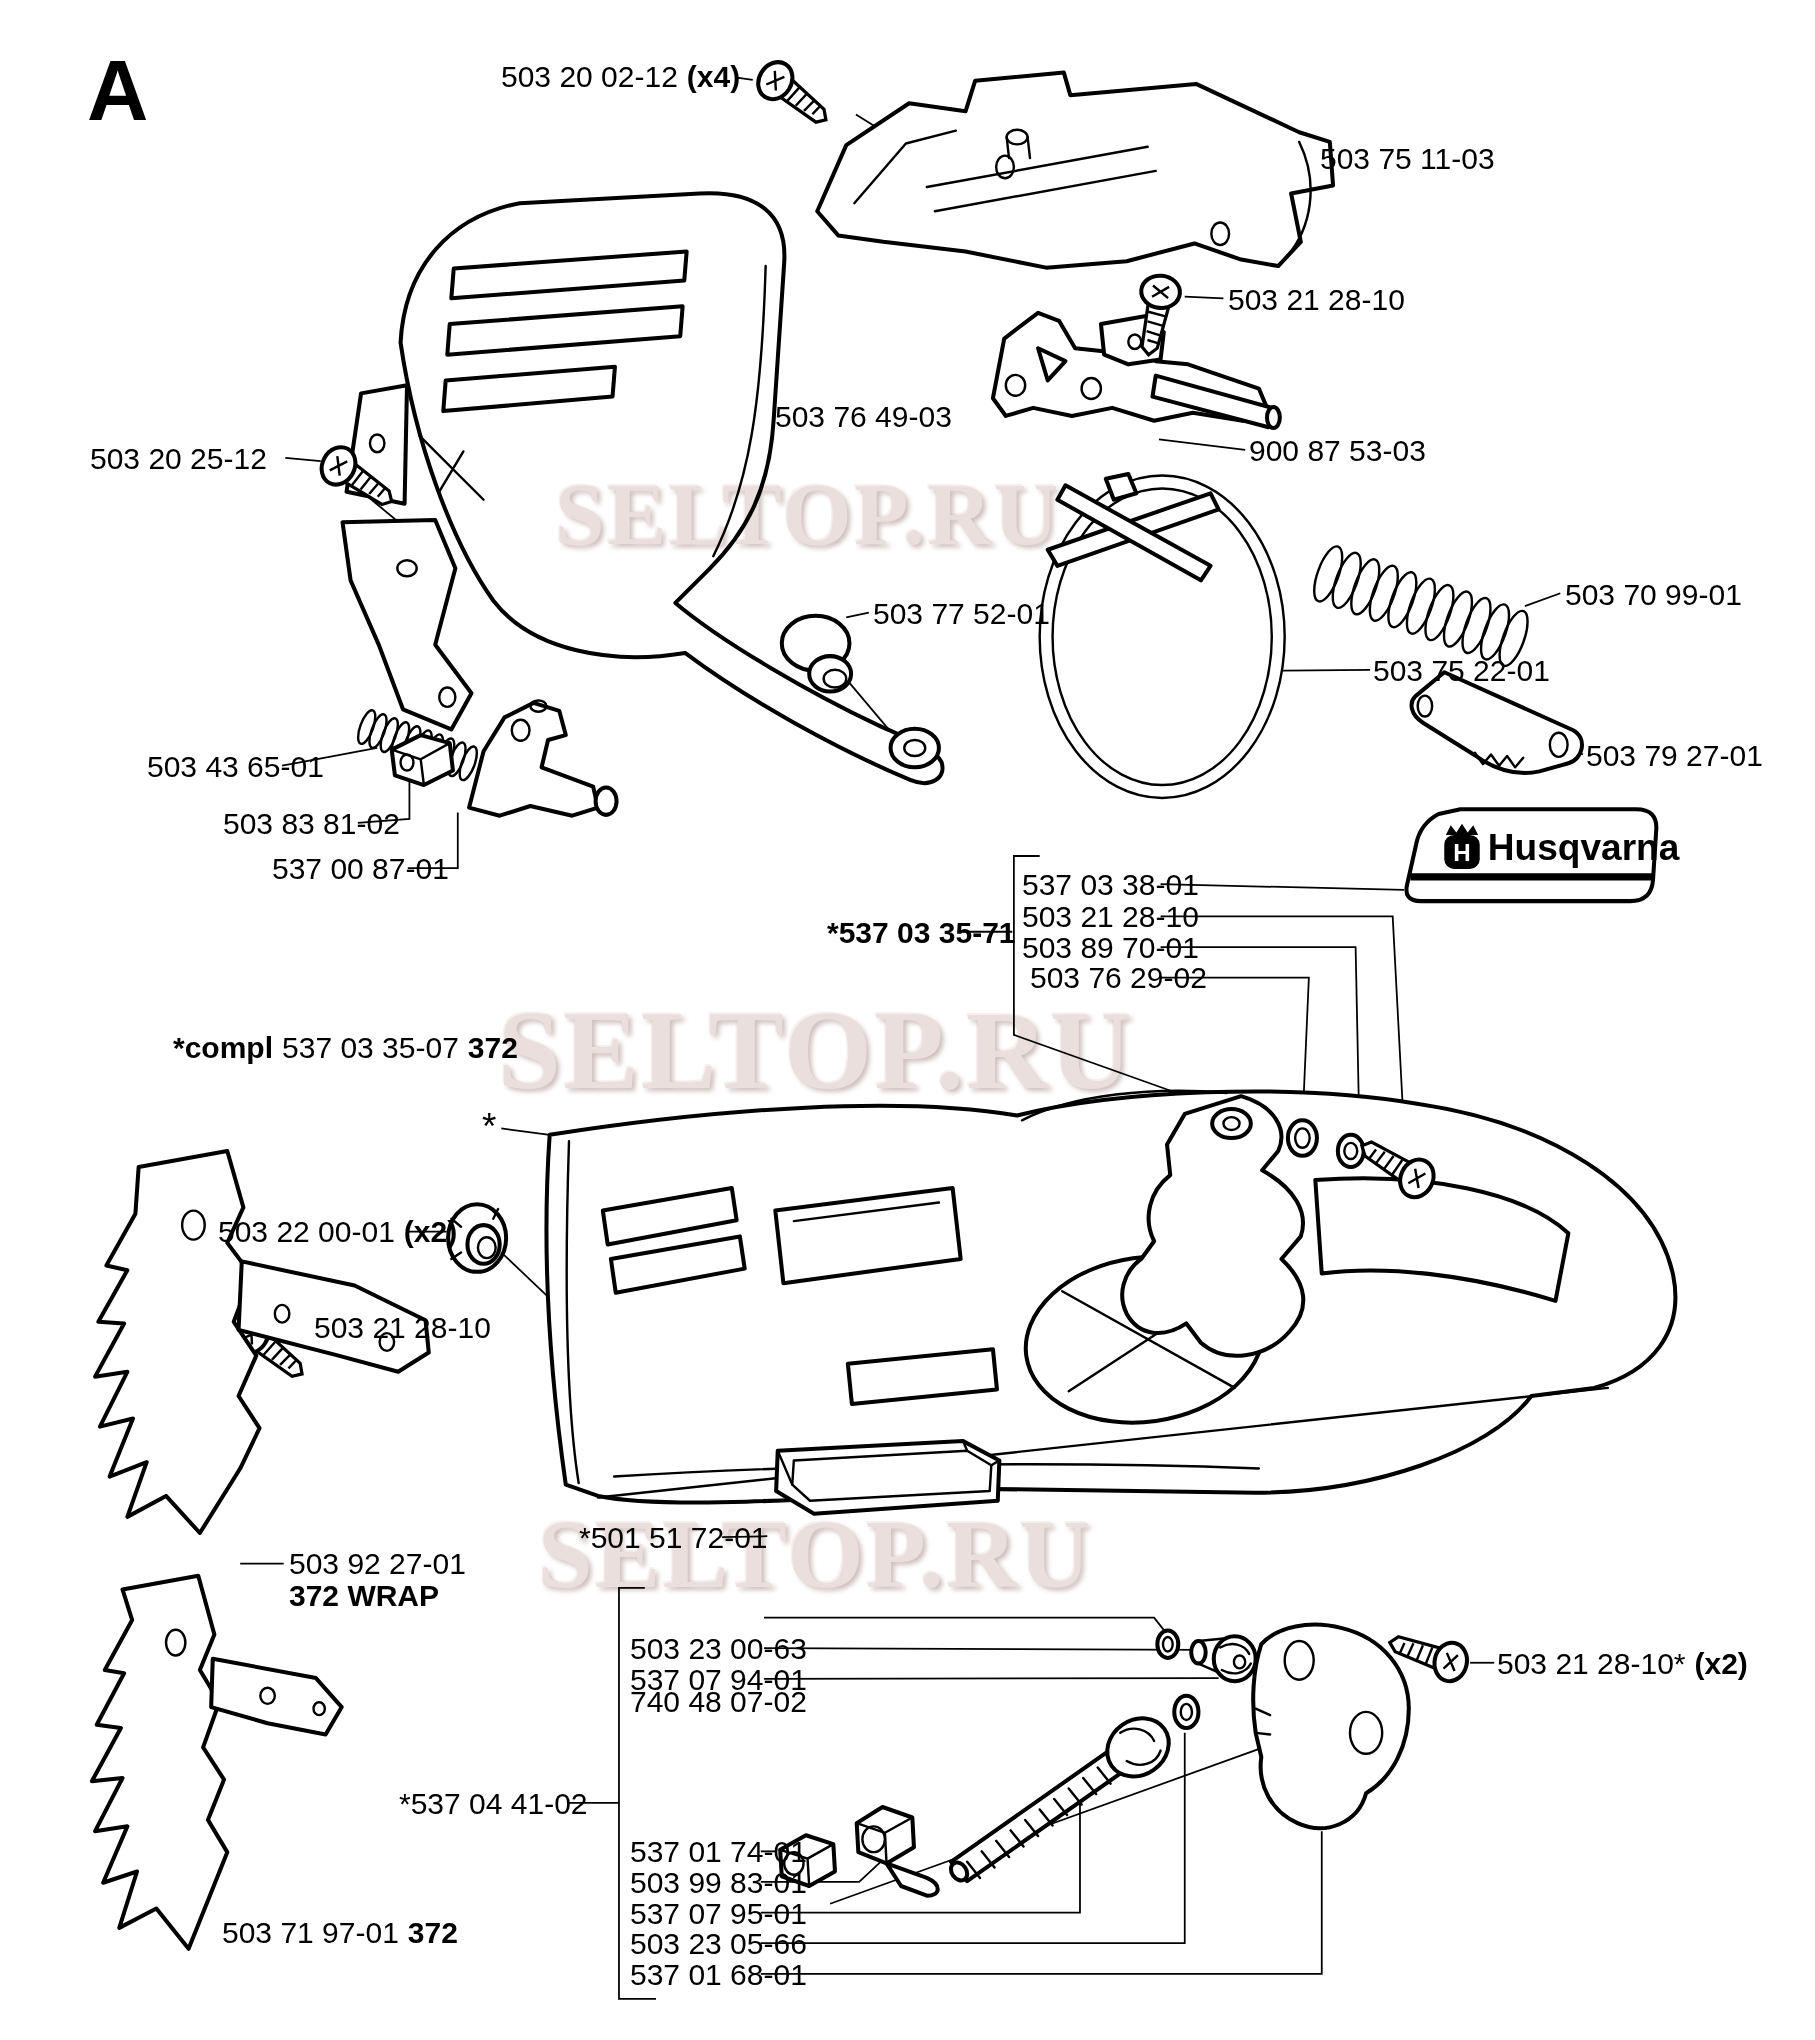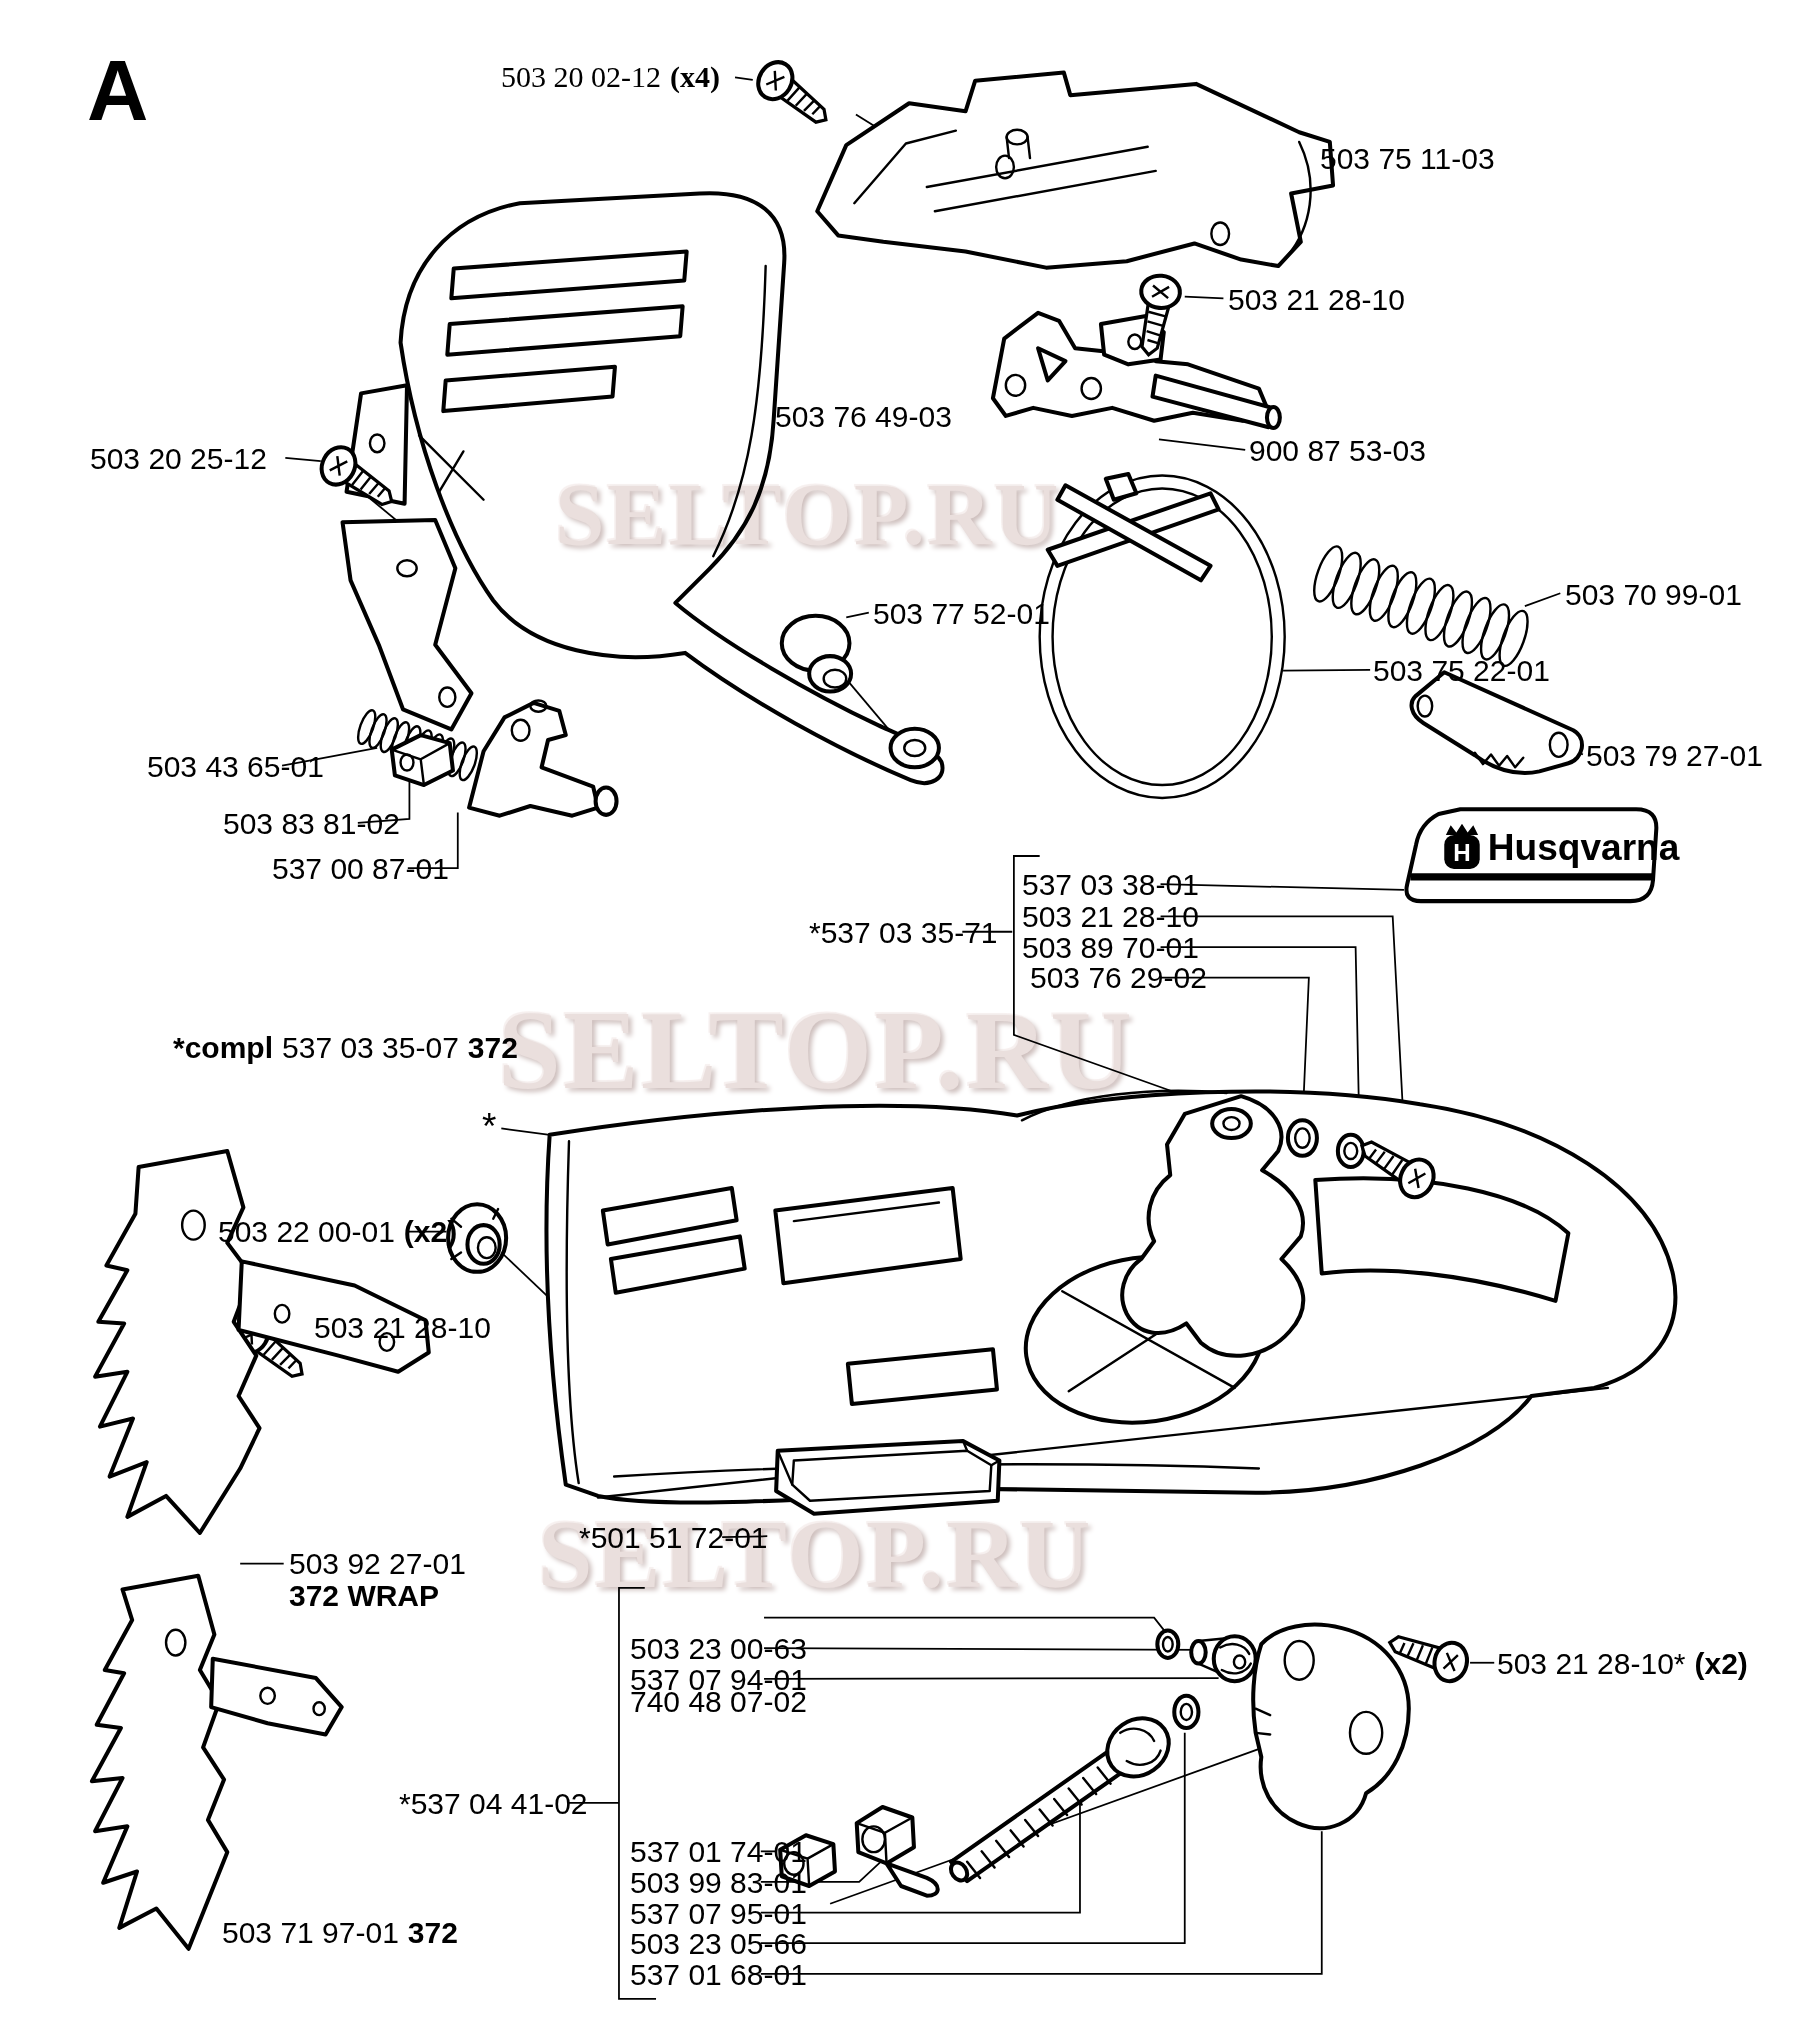--- a/index.html
+++ b/index.html
@@ -292,21 +292,21 @@
     </g>
     <use href="#screw-shape" transform="translate(1800,2062) rotate(192)"></use>
   </svg>
 
   <div class="wm wm1">SELTOP.RU</div>
   <div class="wm wm2">SELTOP.RU</div>
   <div class="wm wm3">SELTOP.RU</div>
 
   <div class="section-letter">A</div>
 
-  <div class="lbl" style="left:501px;top:61px;font-family:Liberation Serif, serif;">
+  <div class="lbl" style="left:501px;top:61px;">
     <span>503 20 02-12</span><span class="b q">(x4)</span>
   </div>
   <div class="lbl" style="left:1320px;top:143px;">
     <span>503 75 11-03</span>
   </div>
   <div class="lbl" style="left:1228px;top:284px;">
     <span>503 21 28-10</span>
   </div>
   <div class="lbl" style="left:1249px;top:435px;">
     <span>900 87 53-03</span>
@@ -331,21 +331,21 @@
   </div>
   <div class="lbl" style="left:147px;top:751px;">
     <span>503 43 65-01</span>
   </div>
   <div class="lbl" style="left:223px;top:808px;">
     <span>503 83 81-02</span>
   </div>
   <div class="lbl" style="left:272px;top:853px;">
     <span>537 00 87-01</span>
   </div>
-  <div class="lbl" style="left:809px;top:917px;">
+  <div class="lbl" style="left:827px;top:917px;font-weight:bold;">
     <span>*537 03 35-71</span>
   </div>
   <div class="lbl" style="left:1022px;top:869px;">
     <span>537 03 38-01</span>
   </div>
   <div class="lbl" style="left:1022px;top:901px;">
     <span>503 21 28-10</span>
   </div>
   <div class="lbl" style="left:1022px;top:932px;">
     <span>503 89 70-01</span>

